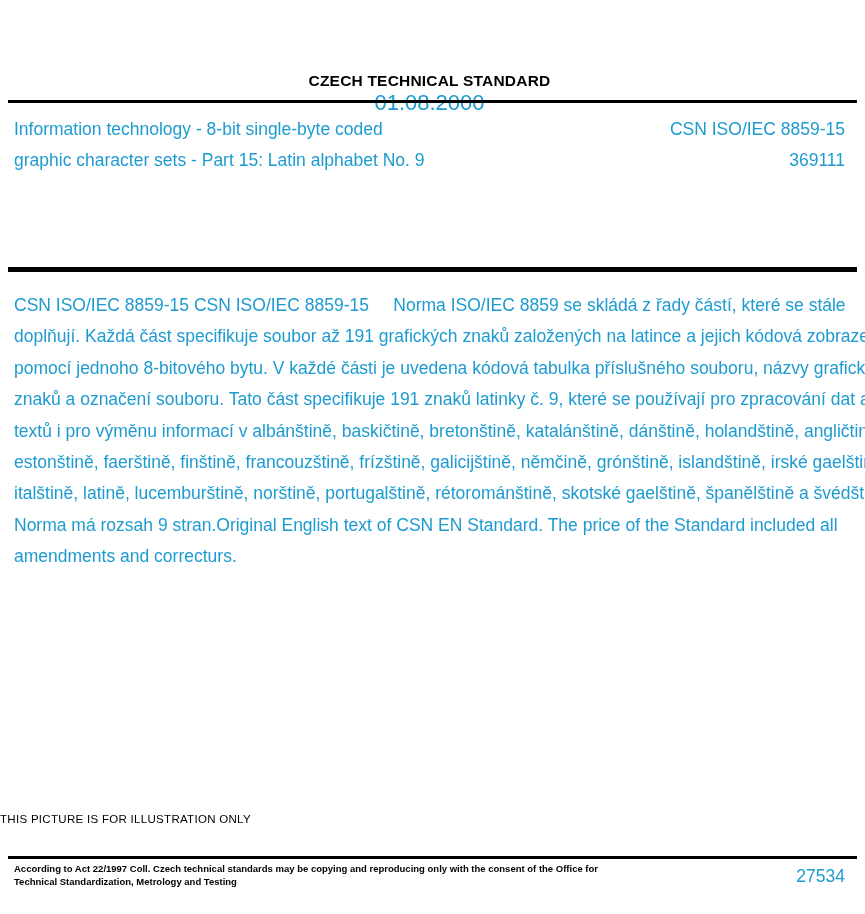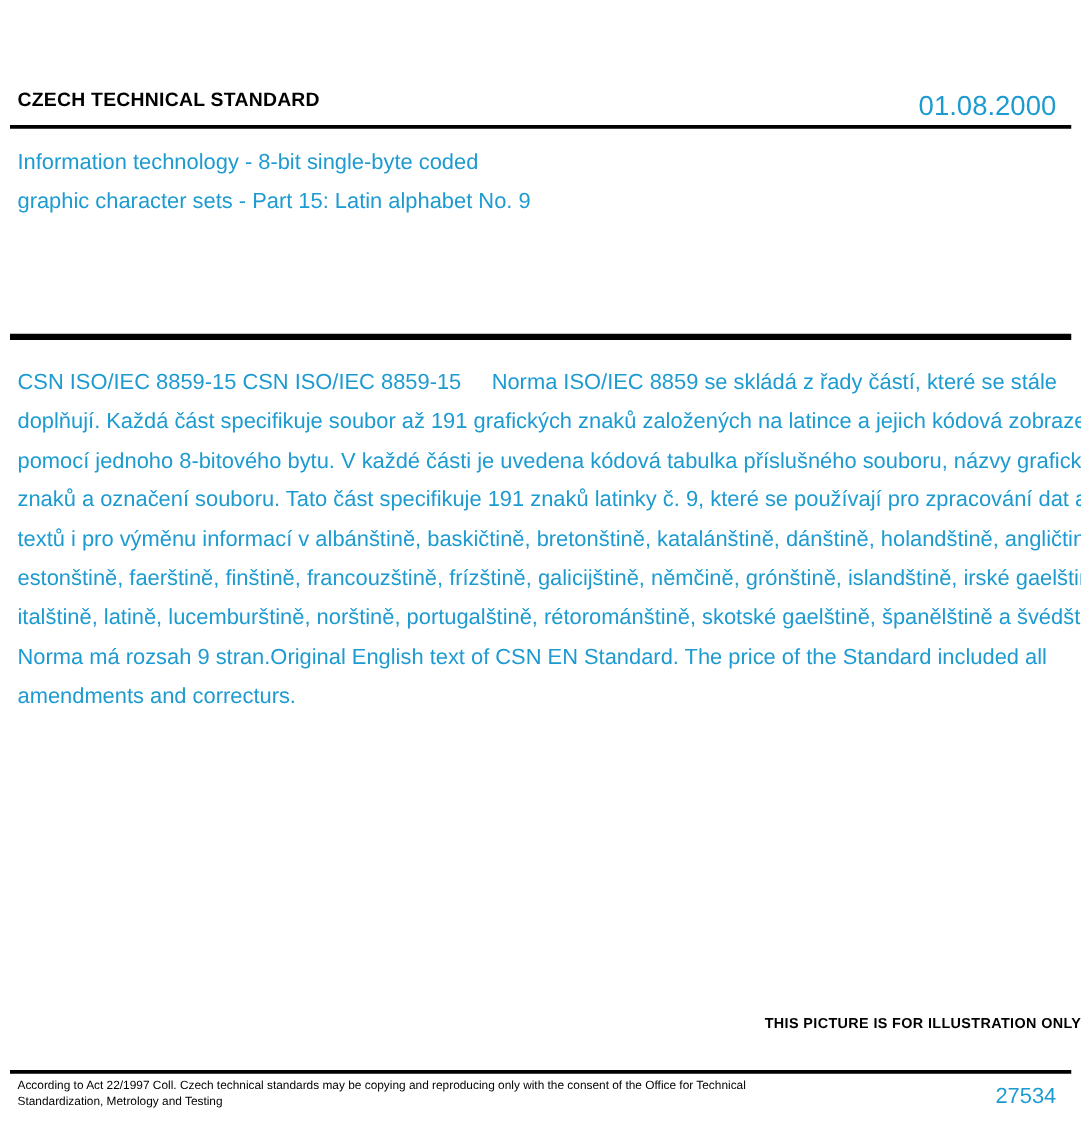--- a/index.html
+++ b/index.html
@@ -23,21 +23,22 @@
   }
 
   
   .header-row {
     position: absolute;
     left: 14px;
     right: 20px;
     top: 72px;
     display: flex;
     justify-content: space-between;
-    align-items: flex-start;
+    align-items: center;
+    flex-direction: column;
   }
   .std-label {
     font-size: 15.5px;
     font-weight: bold;
     letter-spacing: 0.2px;
     color: #000;
   }
   .std-date {
     font-size: 22px;
     color: #1d9bd1;
@@ -98,23 +99,23 @@
     color: #1d9bd1;
     white-space: pre-wrap;
   }
 
   
   .illus-note {
     position: absolute;
     left: 0;
     right: 0;
     top: 813px;
-    text-align: right;
+    text-align: left;
     font-size: 11.5px;
-    font-weight: bold;
+    font-weight: normal;
     letter-spacing: 0.3px;
     color: #000;
   }
 
   
   .rule-bottom {
     position: absolute;
     left: 8px;
     right: 8px;
     top: 856px;
@@ -125,21 +126,21 @@
     position: absolute;
     left: 14px;
     right: 20px;
     top: 862px;
     display: flex;
     justify-content: space-between;
     align-items: flex-start;
   }
   .footer-note {
     font-size: 9.5px;
-    font-weight: normal;
+    font-weight: bold;
     line-height: 13px;
     color: #000;
     max-width: 600px;
   }
   .footer-code {
     font-size: 17.5px;
     color: #1d9bd1;
     padding-top: 4px;
   }
 </style>
@@ -151,20 +152,22 @@
   <div class="header-row">
     <div class="std-label">CZECH TECHNICAL STANDARD</div>
     <div class="std-date">01.08.2000</div>
   </div>
 
   <div class="rule-top"></div>
 
   <div class="title-block">
     <div class="title-left">Information technology - 8-bit single-byte coded graphic character sets - Part 15: Latin alphabet No. 9</div>
     <div class="title-right">
+      <div>CSN ISO/IEC 8859-15</div>
+      <div>369111</div>
     </div>
   </div>
 
   <div class="rule-mid"></div>
 
   <div class="body-text">CSN ISO/IEC 8859-15 CSN ISO/IEC 8859-15     Norma ISO/IEC 8859 se skládá z řady částí, které se stále doplňují. Každá část specifikuje soubor až 191 grafických znaků založených na latince a jejich kódová zobrazení pomocí jednoho 8-bitového bytu. V každé části je uvedena kódová tabulka příslušného souboru, názvy grafických znaků a označení souboru. Tato část specifikuje 191 znaků latinky č. 9, které se používají pro zpracování dat a textů i pro výměnu informací v albánštině, baskičtině, bretonštině, katalánštině, dánštině, holandštině, angličtině, estonštině, faerštině, finštině, francouzštině, frízštině, galicijštině, němčině, grónštině, islandštině, irské gaelštině, italštině, latině, lucemburštině, norštině, portugalštině, rétorománštině, skotské gaelštině, španělštině a švédštině. Norma má rozsah 9 stran.Original English text of CSN EN Standard. The price of the Standard included all amendments and correcturs.</div>
 
   <div class="illus-note">THIS PICTURE IS FOR ILLUSTRATION ONLY</div>
 
   <div class="rule-bottom"></div>

